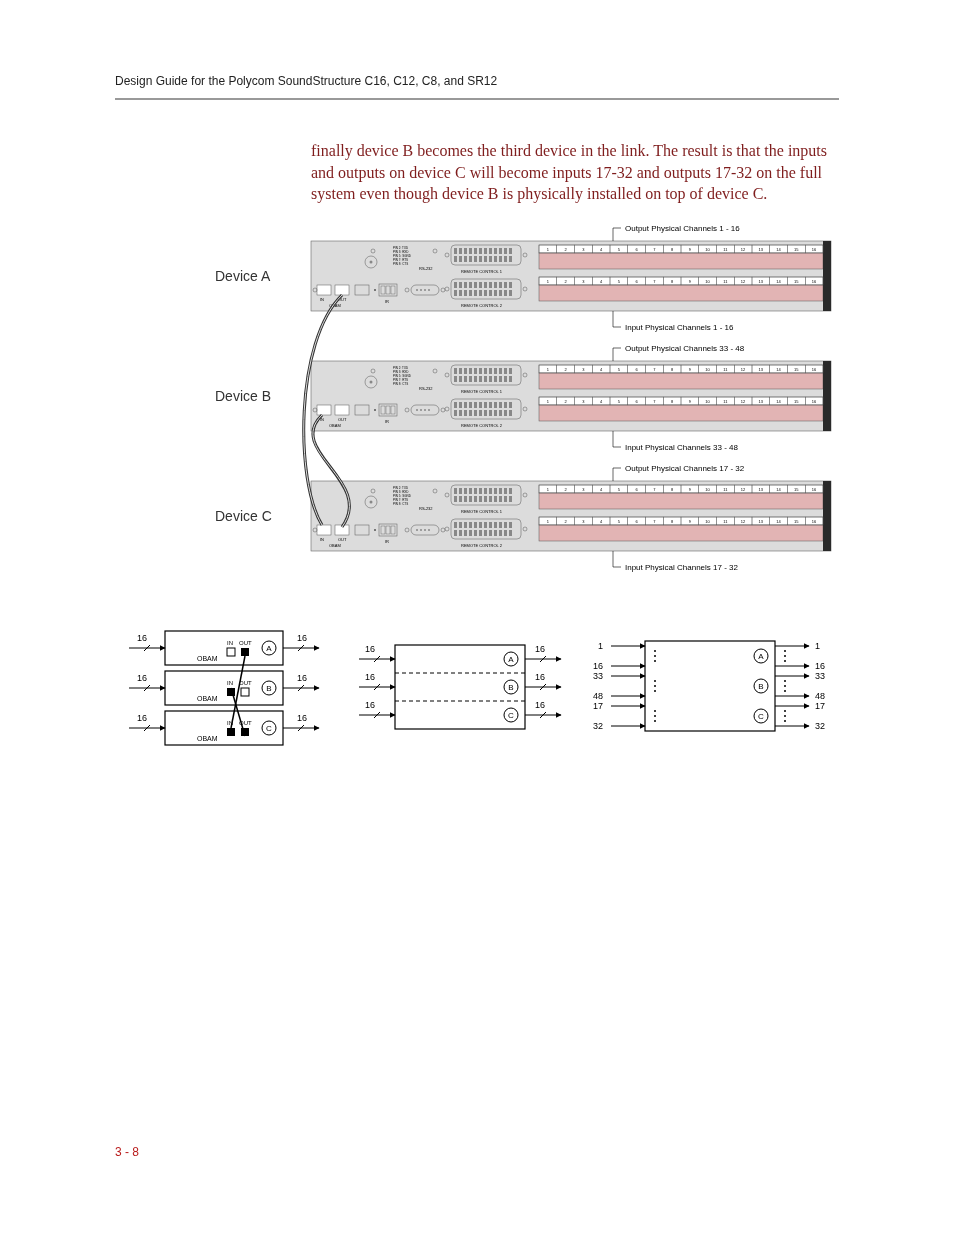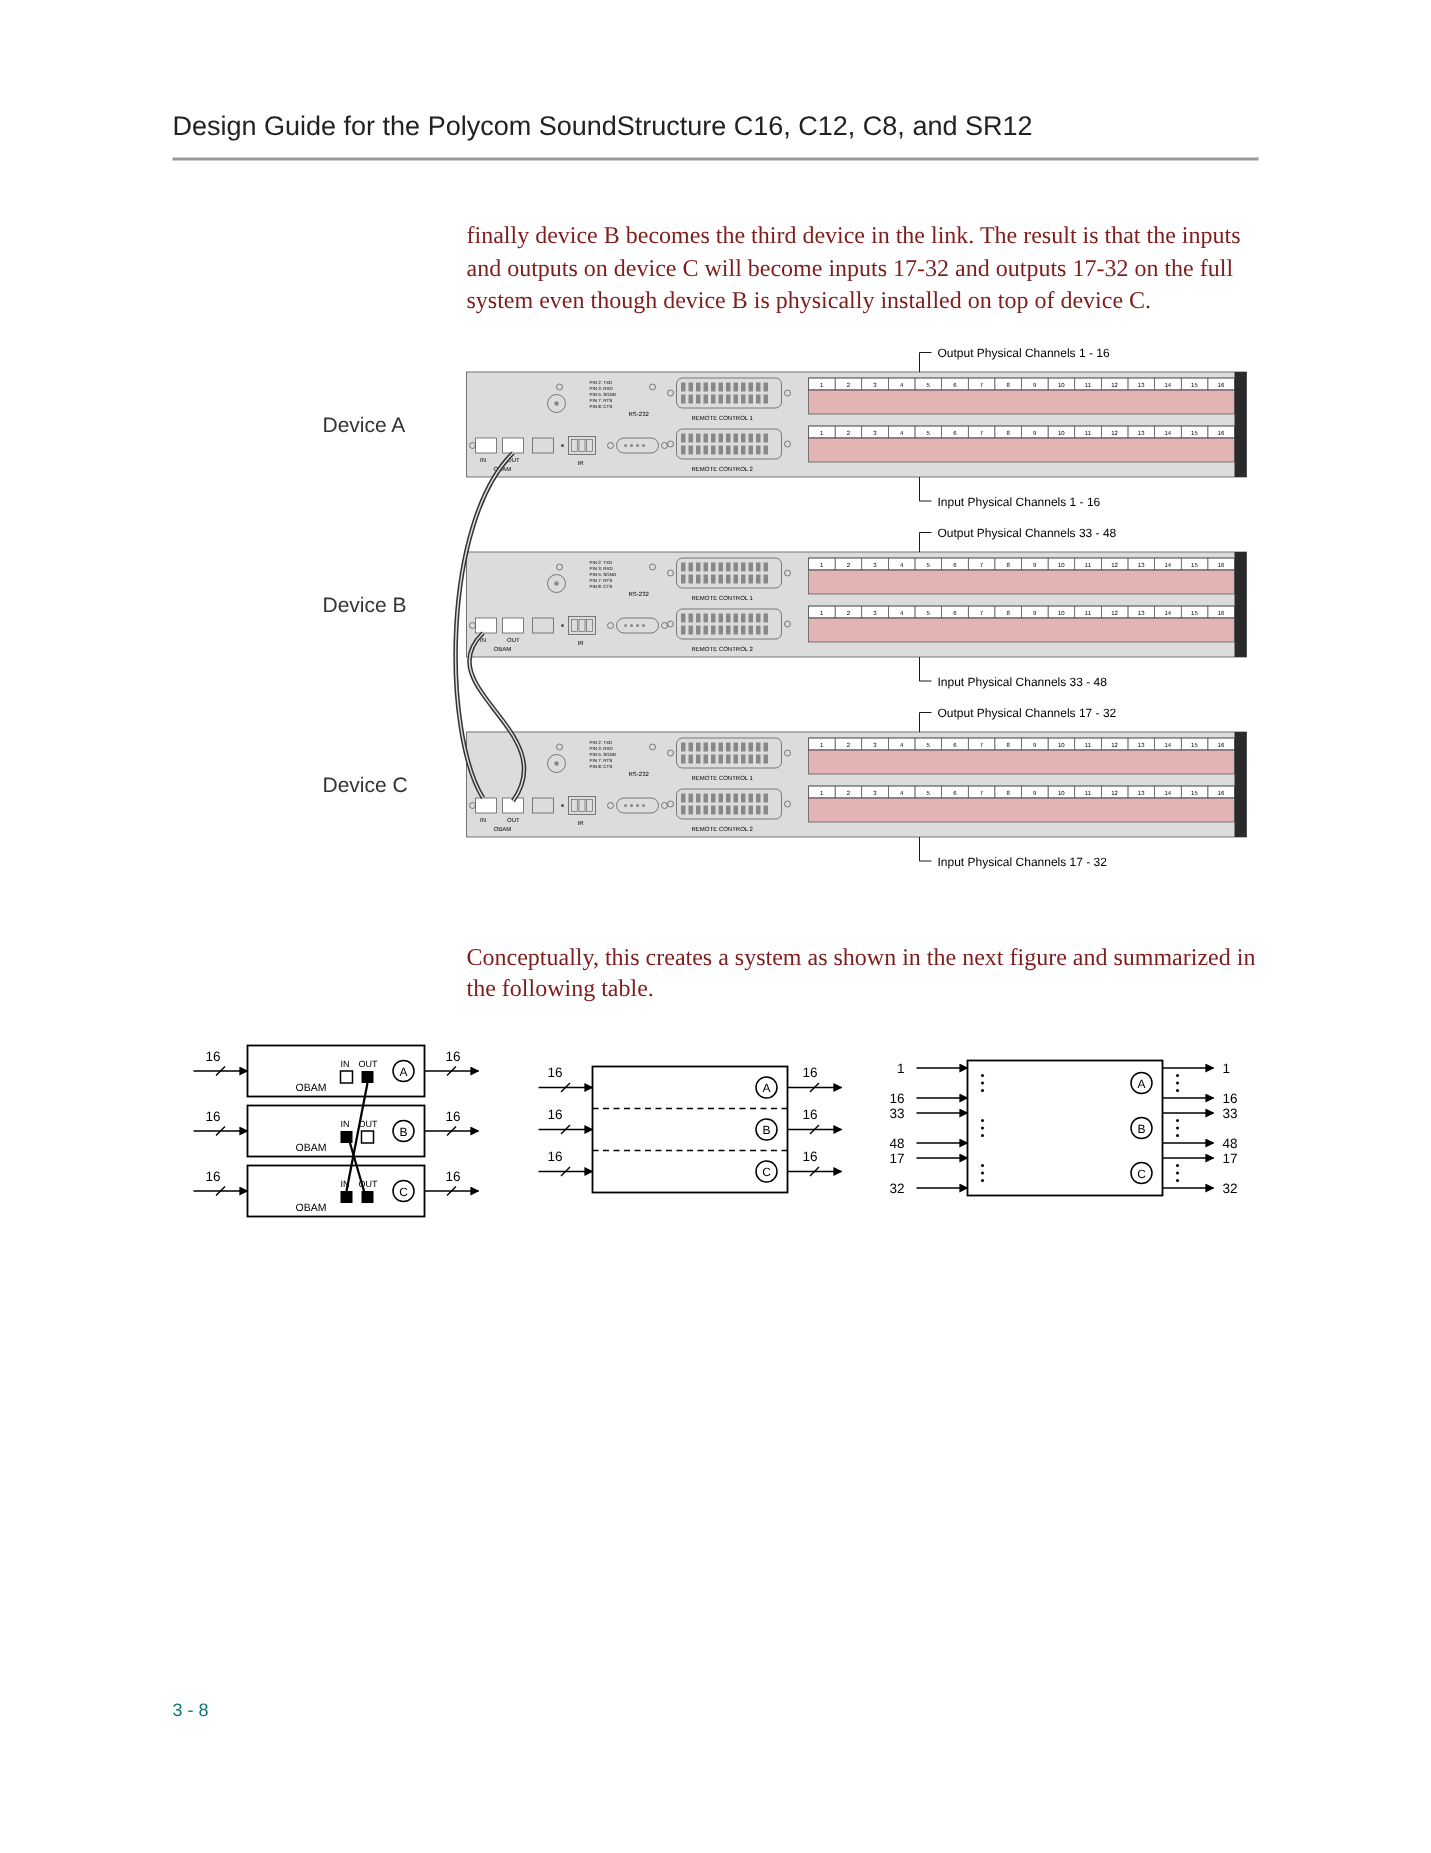--- a/index.html
+++ b/index.html
@@ -12,44 +12,44 @@
   }
   .page {
     padding: 74px 115px 60px 115px;
     box-sizing: border-box;
     width: 954px;
     min-height: 1235px;
     position: relative;
   }
   .header {
     font-family: Arial, Helvetica, sans-serif;
-    font-size: 18px;
+    font-size: 12px;
     color: #222;
     padding-bottom: 10px;
     border-bottom: 2px solid #999;
     margin-bottom: 40px;
   }
   .body-text {
     margin-left: 196px;
     font-size: 16px;
     line-height: 1.35;
     color: #7f1d1d;
   }
   .figure {
     margin-top: 14px;
     margin-bottom: 40px;
   }
   .figure svg { display: block; }
   .page-num {
     position: absolute;
     left: 115px;
-    bottom: 88px;
+    bottom: 76px;
     font-family: Arial, Helvetica, sans-serif;
     font-size: 12px;
-    color: #0f766e;
+    color: #b91c1c;
   }
 </style>
 </head>
 <body>
 
 <div class="page">
 
   <div class="header">
     <span>Design Guide for the Polycom SoundStructure C16, C12, C8, and SR12</span>
   </div>
@@ -295,21 +295,20 @@
       <text x="510" y="349" font-size="8">Input Physical Channels 17 - 32</text>
 
       <path d="M227 74 C 180 120, 180 260, 207 304" fill="none" stroke="#333" stroke-width="3"></path>
       <path d="M227 74 C 180 120, 180 260, 207 304" fill="none" stroke="#ddd" stroke-width="1"></path>
 
       <path d="M227 306 C 260 260, 170 230, 207 194" fill="none" stroke="#333" stroke-width="3"></path>
       <path d="M227 306 C 260 260, 170 230, 207 194" fill="none" stroke="#ddd" stroke-width="1"></path>
     </svg>
   </div>
 
-  <p class="body-text">Conceptually, this creates a system as shown in the next figure and summarized in the following table.</p>
 
   <div class="figure" style="margin-left:0;">
     <svg width="724" height="130" viewBox="0 0 724 130" font-family="Arial, Helvetica, sans-serif">
       <defs>
         <marker id="ah2" viewBox="0 0 10 10" refX="9" refY="5" markerWidth="6" markerHeight="6" orient="auto">
           <path d="M0 0 L10 5 L0 10 z" fill="#000"></path>
         </marker>
         <g id="slash">
             <line x1="-3" y1="3" x2="3" y2="-3" stroke="#000" stroke-width="1"></line>
           </g>

